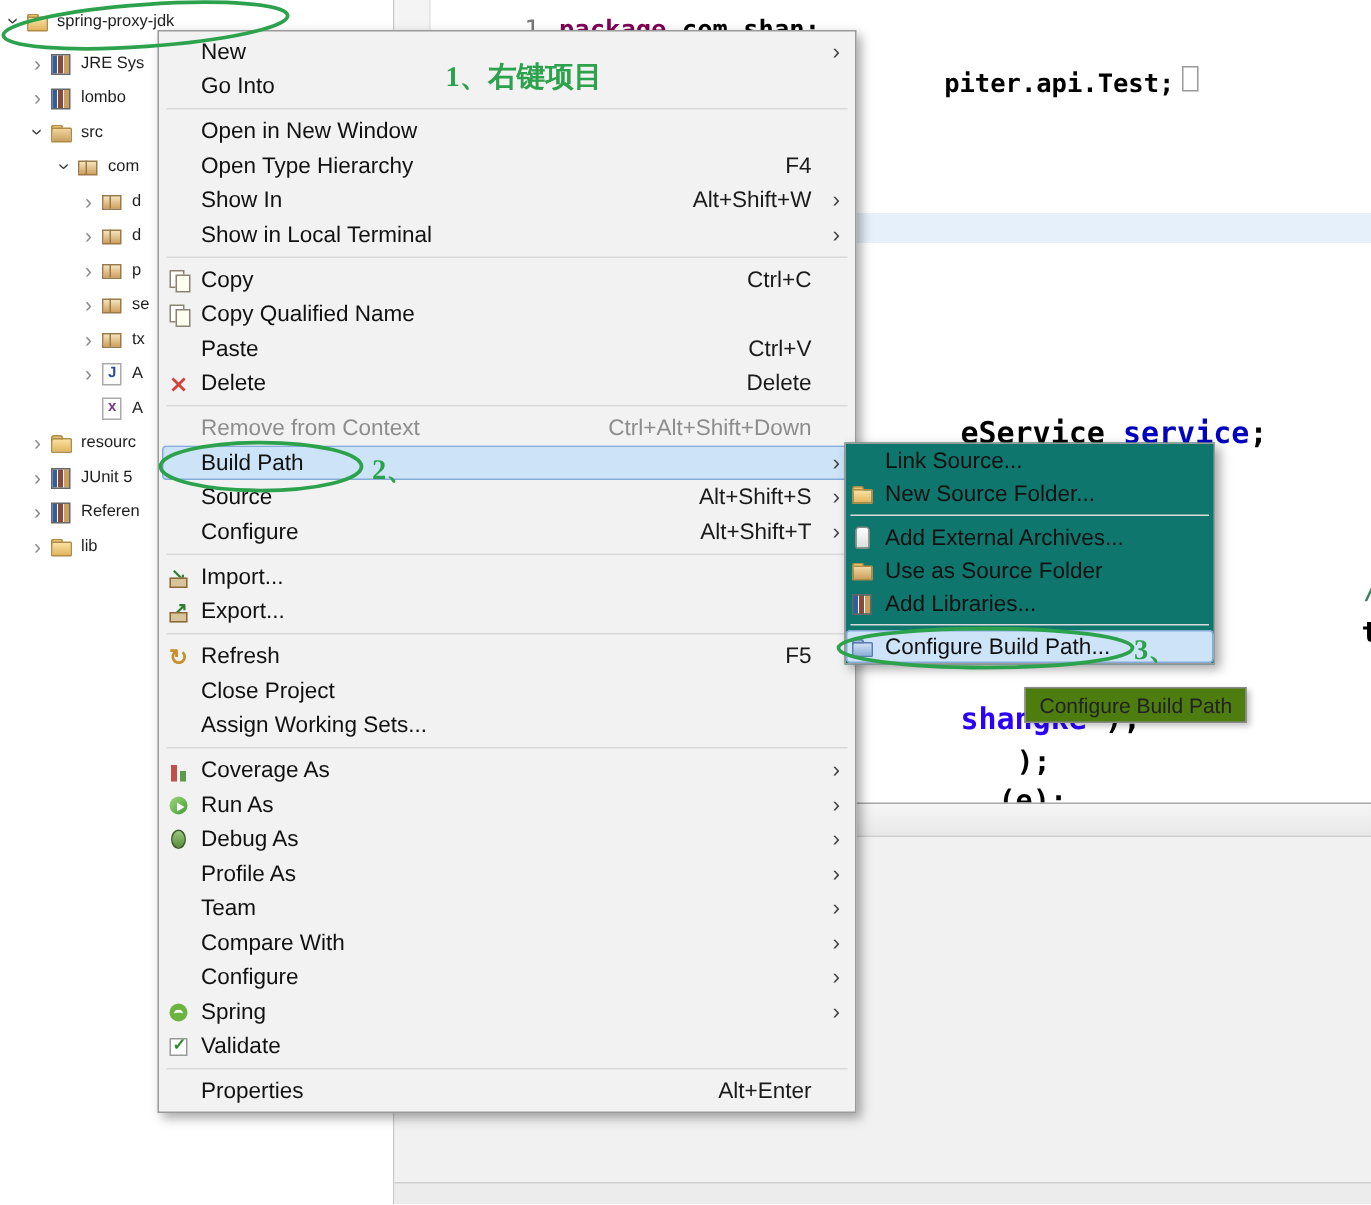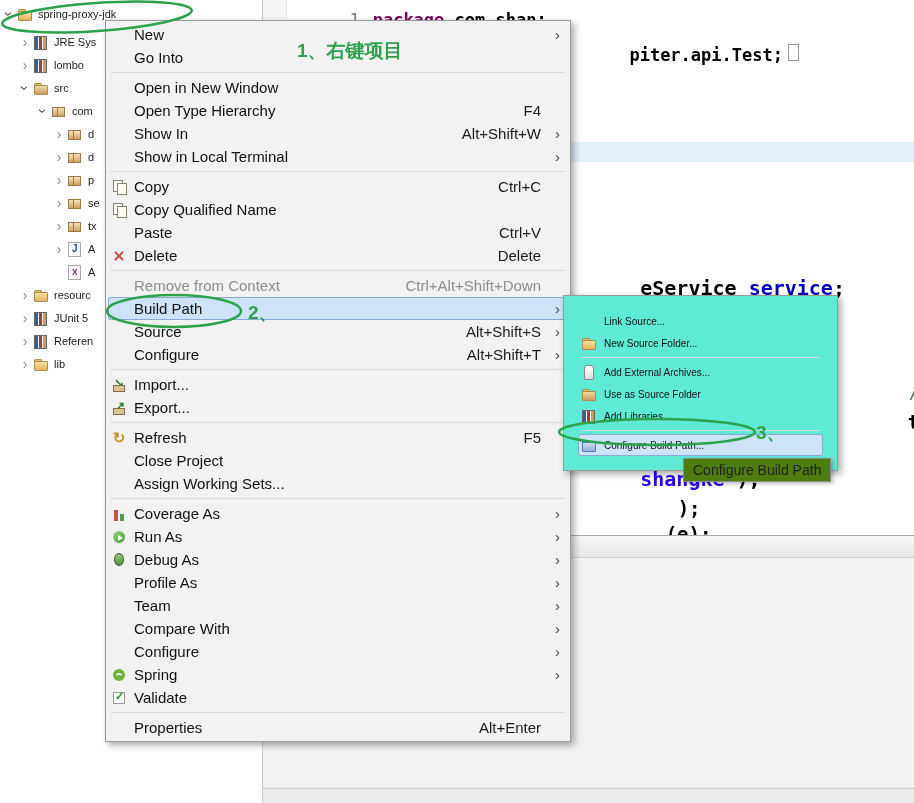--- a/index.html
+++ b/index.html
@@ -73,32 +73,32 @@
   .mi{display:flex;align-items:center;height:23px;flex:0 0 23px;padding:0 4px 0 2px;border-radius:3px;box-sizing:border-box;}
   .mi .lbl{flex:1 1 auto;padding-left:6px;white-space:nowrap;}
   .mi .sc{padding-right:10px;color:#1a1a1a;white-space:nowrap;}
   .mi .arw{width:13px;flex:0 0 13px;color:#444;text-align:center;}
   .mi .arw.has::before{content:"›";font-size:15px;}
   .mi.sel{background:#cde4f8;box-shadow:inset 0 0 0 1px #86abd9;}
   .mi.dis .lbl,.mi.dis .sc{color:#8d8d8d;}
   .msep{height:1px;background:#d9d9d9;margin:3px 3px;flex:0 0 1px;}
 
   
-  .submenu{position:absolute;left:563px;top:295px;width:245px;background:#5eead4;border:1px solid #9a9a9a;
-           box-shadow:3px 3px 7px rgba(0,0,0,.35);padding:14px;display:flex;flex-direction:column;font-size:10px;z-index:20;}
+  .submenu{position:absolute;left:563px;top:295px;width:245px;background:#0f766e;border:1px solid #9a9a9a;
+           box-shadow:3px 3px 7px rgba(0,0,0,.35);padding:0;display:flex;flex-direction:column;font-size:15px;z-index:20;}
   .submenu .mi{height:22px;flex:0 0 22px;}
 
   
   .tooltip{position:absolute;left:683px;top:458px;padding:3px 9px;background:#4d7c0f;border:1px solid #8a8a8a;
            box-shadow:2px 2px 4px rgba(0,0,0,.25);font-size:14px;color:#222;z-index:25;white-space:nowrap;}
 
   
   .ann-svg{position:absolute;left:0;top:0;width:914px;height:803px;z-index:30;pointer-events:none;}
   .ann-text{position:absolute;color:#2ca24c;font-weight:bold;z-index:31;pointer-events:none;
-            font-family:Liberation Sans, sans-serif;}
+            font-family:Liberation Serif, serif;}
 </style>
 </head>
 <body>
 
 <div class="screen">
 
   <div class="editor">
     <div class="gutter"></div>
     <div class="curline"></div>
 

